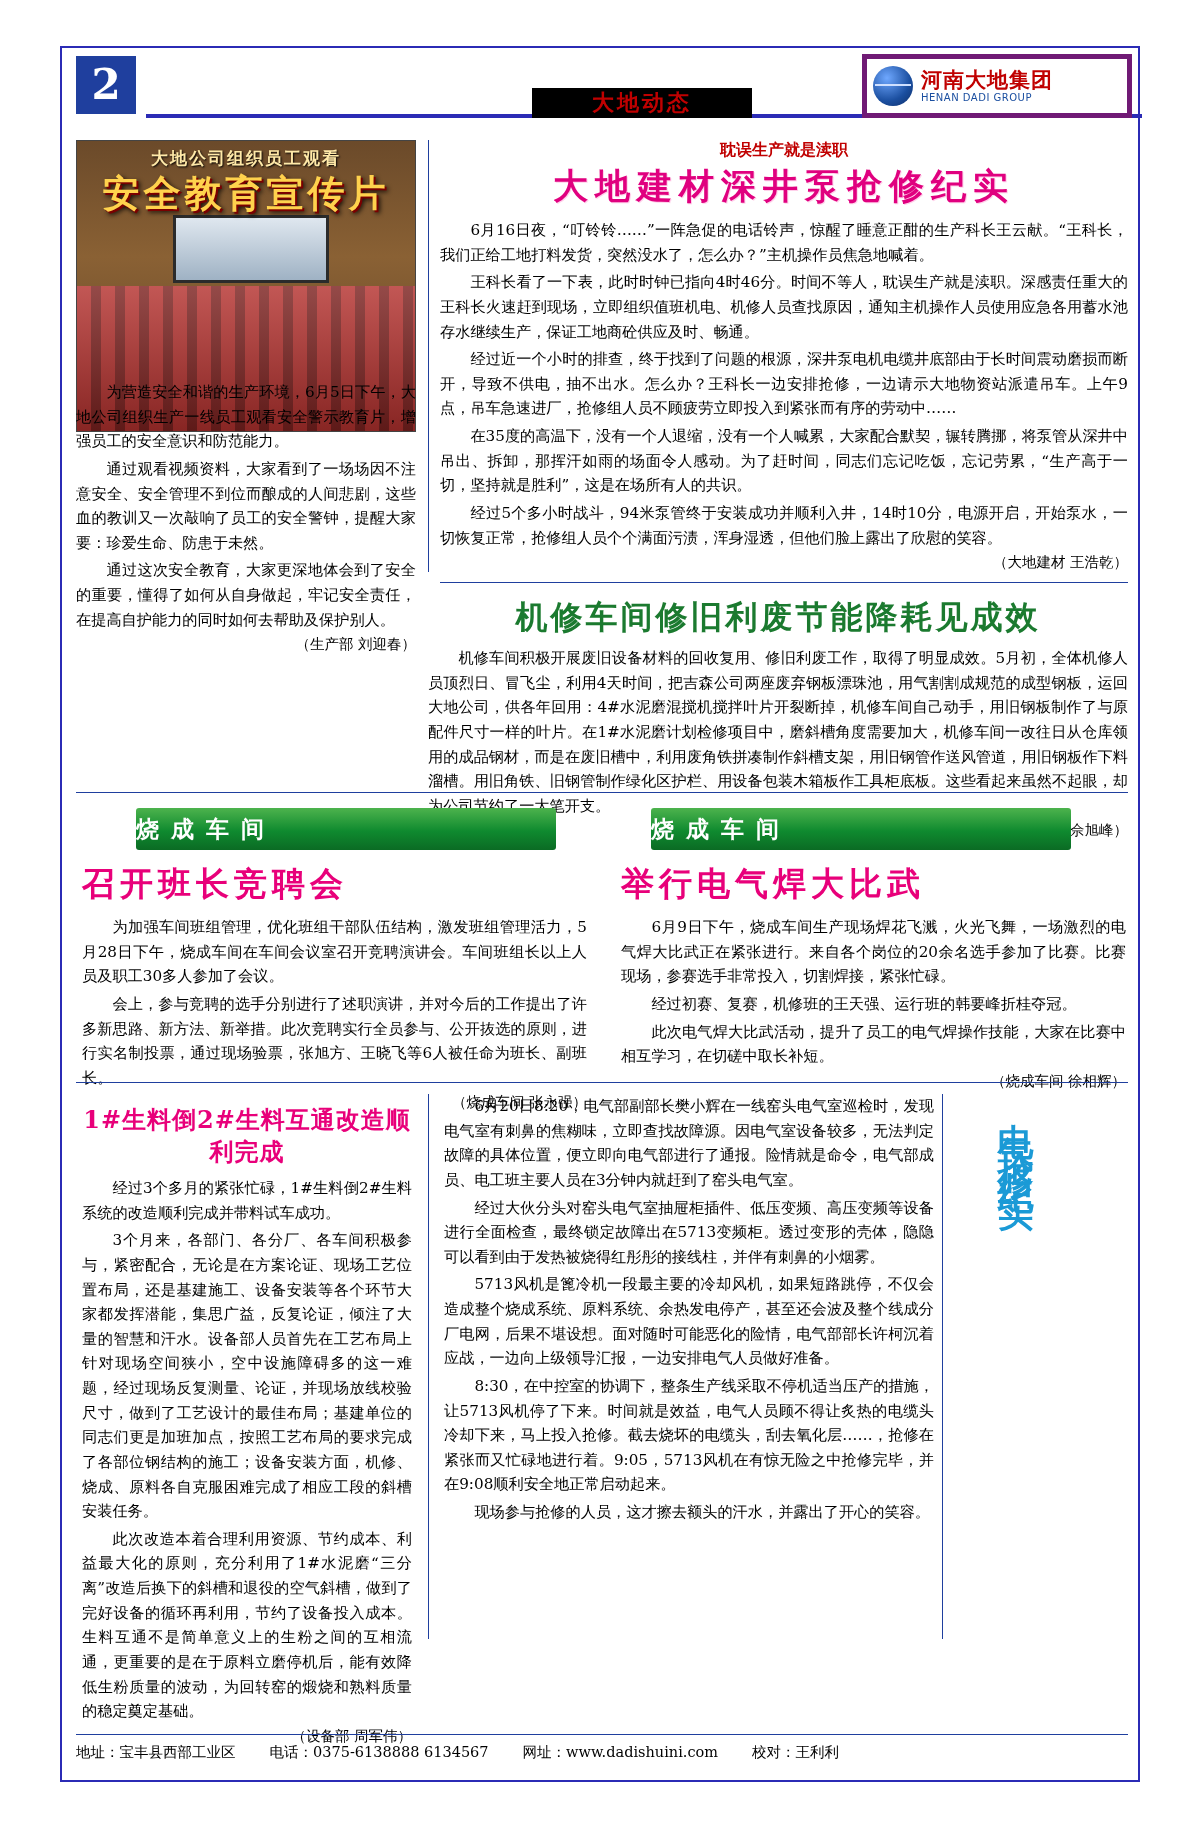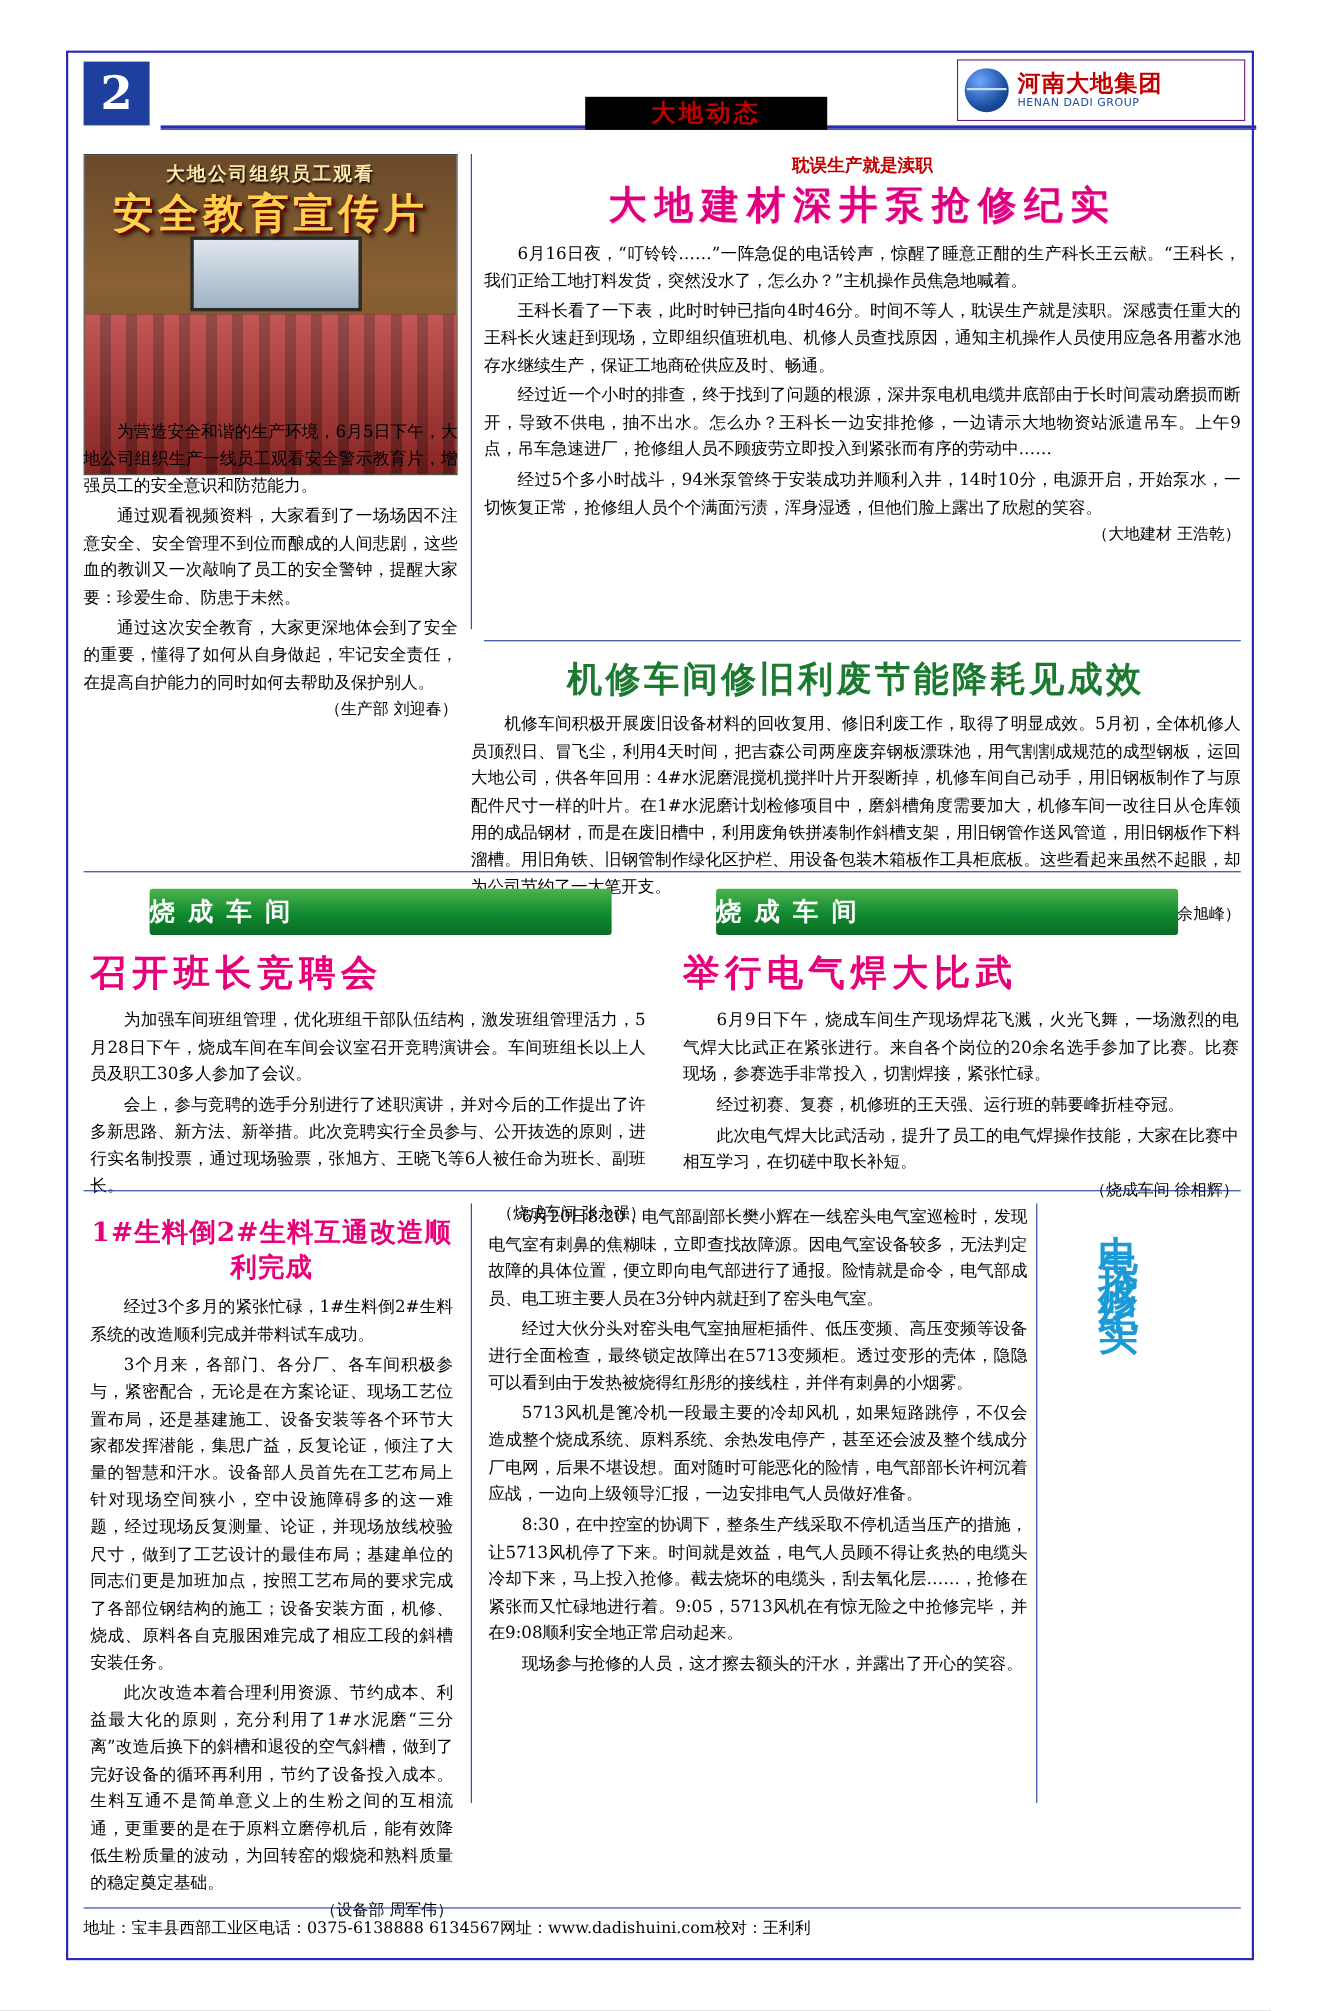--- a/index.html
+++ b/index.html
@@ -23,21 +23,21 @@
     position:absolute;left:84px;top:66px;width:996px;height:0;
     border-top:3px solid #2b2bb5;border-bottom:1px solid #2b2bb5;
   }
   .mast-title{
     position:absolute;left:470px;top:40px;width:200px;text-align:center;
     font-size:22px;font-weight:bold;color:#c00000;background:#000000;padding:0 10px;
     font-family:"DejaVu Serif","Liberation Serif",serif;letter-spacing:3px;z-index:3;
   }
   .logo{
     position:absolute;right:10px;top:6px;width:260px;height:54px;
-    border:1px solid #701a75;background:#fff;display:flex;align-items:center;
+    border:5px solid #701a75;background:#fff;display:flex;align-items:center;
   }
   .logo .globe{
     width:40px;height:40px;border-radius:50%;margin:0 8px 0 6px;flex:none;
     background:radial-gradient(circle at 35% 30%,#6fa8ff 0%,#1b4fa0 60%,#0d2d66 100%);
     position:relative;
   }
   .logo .globe:before{
     content:"";position:absolute;left:2px;top:18px;width:36px;height:0;
     border-top:2px solid #cfe0ff;
   }
@@ -137,21 +137,21 @@
     writing-mode:vertical-rl;text-orientation:upright;
     font-size:36px;font-weight:bold;color:#1b9ad6;letter-spacing:14px;
     font-family:"DejaVu Serif","Liberation Serif",serif;
     height:520px;margin:0 auto;
   }
 
   
   .footer{
     position:absolute;left:14px;bottom:18px;width:1052px;
     border-top:1px solid #1f3f9e;padding-top:8px;
-    font-size:14.5px;color:#000;display:flex;
+    font-size:14.5px;color:#000;display:flex;gap:34px;
     font-family:"DejaVu Serif","Liberation Serif",serif;
   }
 </style>
 </head>
 <body>
 
 <div class="page">
  <div class="inner">
 
   <div class="masthead">
@@ -183,20 +183,21 @@
       <p class="body">通过这次安全教育，大家更深地体会到了安全的重要，懂得了如何从自身做起，牢记安全责任，在提高自护能力的同时如何去帮助及保护别人。</p>
       <div class="sign">（生产部 刘迎春）</div>
     </div>
 
     <div class="col-right">
       <div class="kicker">耽误生产就是渎职</div>
       <div class="head-red">大地建材深井泵抢修纪实</div>
       <p class="body">6月16日夜，“叮铃铃……”一阵急促的电话铃声，惊醒了睡意正酣的生产科长王云献。“王科长，我们正给工地打料发货，突然没水了，怎么办？”主机操作员焦急地喊着。</p>
       <p class="body">王科长看了一下表，此时时钟已指向4时46分。时间不等人，耽误生产就是渎职。深感责任重大的王科长火速赶到现场，立即组织值班机电、机修人员查找原因，通知主机操作人员使用应急各用蓄水池存水继续生产，保证工地商砼供应及时、畅通。</p>
       <p class="body">经过近一个小时的排查，终于找到了问题的根源，深井泵电机电缆井底部由于长时间震动磨损而断开，导致不供电，抽不出水。怎么办？王科长一边安排抢修，一边请示大地物资站派遣吊车。上午9点，吊车急速进厂，抢修组人员不顾疲劳立即投入到紧张而有序的劳动中……</p>
+      <p class="body">在35度的高温下，没有一个人退缩，没有一个人喊累，大家配合默契，辗转腾挪，将泵管从深井中吊出、拆卸，那挥汗如雨的场面令人感动。为了赶时间，同志们忘记吃饭，忘记劳累，“生产高于一切，坚持就是胜利”，这是在场所有人的共识。</p>
       <p class="body">经过5个多小时战斗，94米泵管终于安装成功并顺利入井，14时10分，电源开启，开始泵水，一切恢复正常，抢修组人员个个满面污渍，浑身湿透，但他们脸上露出了欣慰的笑容。</p>
       <div class="sign">（大地建材 王浩乾）</div>
     </div>
   </div>
 
   <div class="rule-blue" style="left:378px;top:534px;width:688px;"></div>
 
   <div class="b2">
     <div class="head-green">机修车间修旧利废节能降耗见成效</div>
     <p class="body">机修车间积极开展废旧设备材料的回收复用、修旧利废工作，取得了明显成效。5月初，全体机修人员顶烈日、冒飞尘，利用4天时间，把吉森公司两座废弃钢板漂珠池，用气割割成规范的成型钢板，运回大地公司，供各年回用：4#水泥磨混搅机搅拌叶片开裂断掉，机修车间自己动手，用旧钢板制作了与原配件尺寸一样的叶片。在1#水泥磨计划检修项目中，磨斜槽角度需要加大，机修车间一改往日从仓库领用的成品钢材，而是在废旧槽中，利用废角铁拼凑制作斜槽支架，用旧钢管作送风管道，用旧钢板作下料溜槽。用旧角铁、旧钢管制作绿化区护栏、用设备包装木箱板作工具柜底板。这些看起来虽然不起眼，却为公司节约了一大笔开支。</p>

